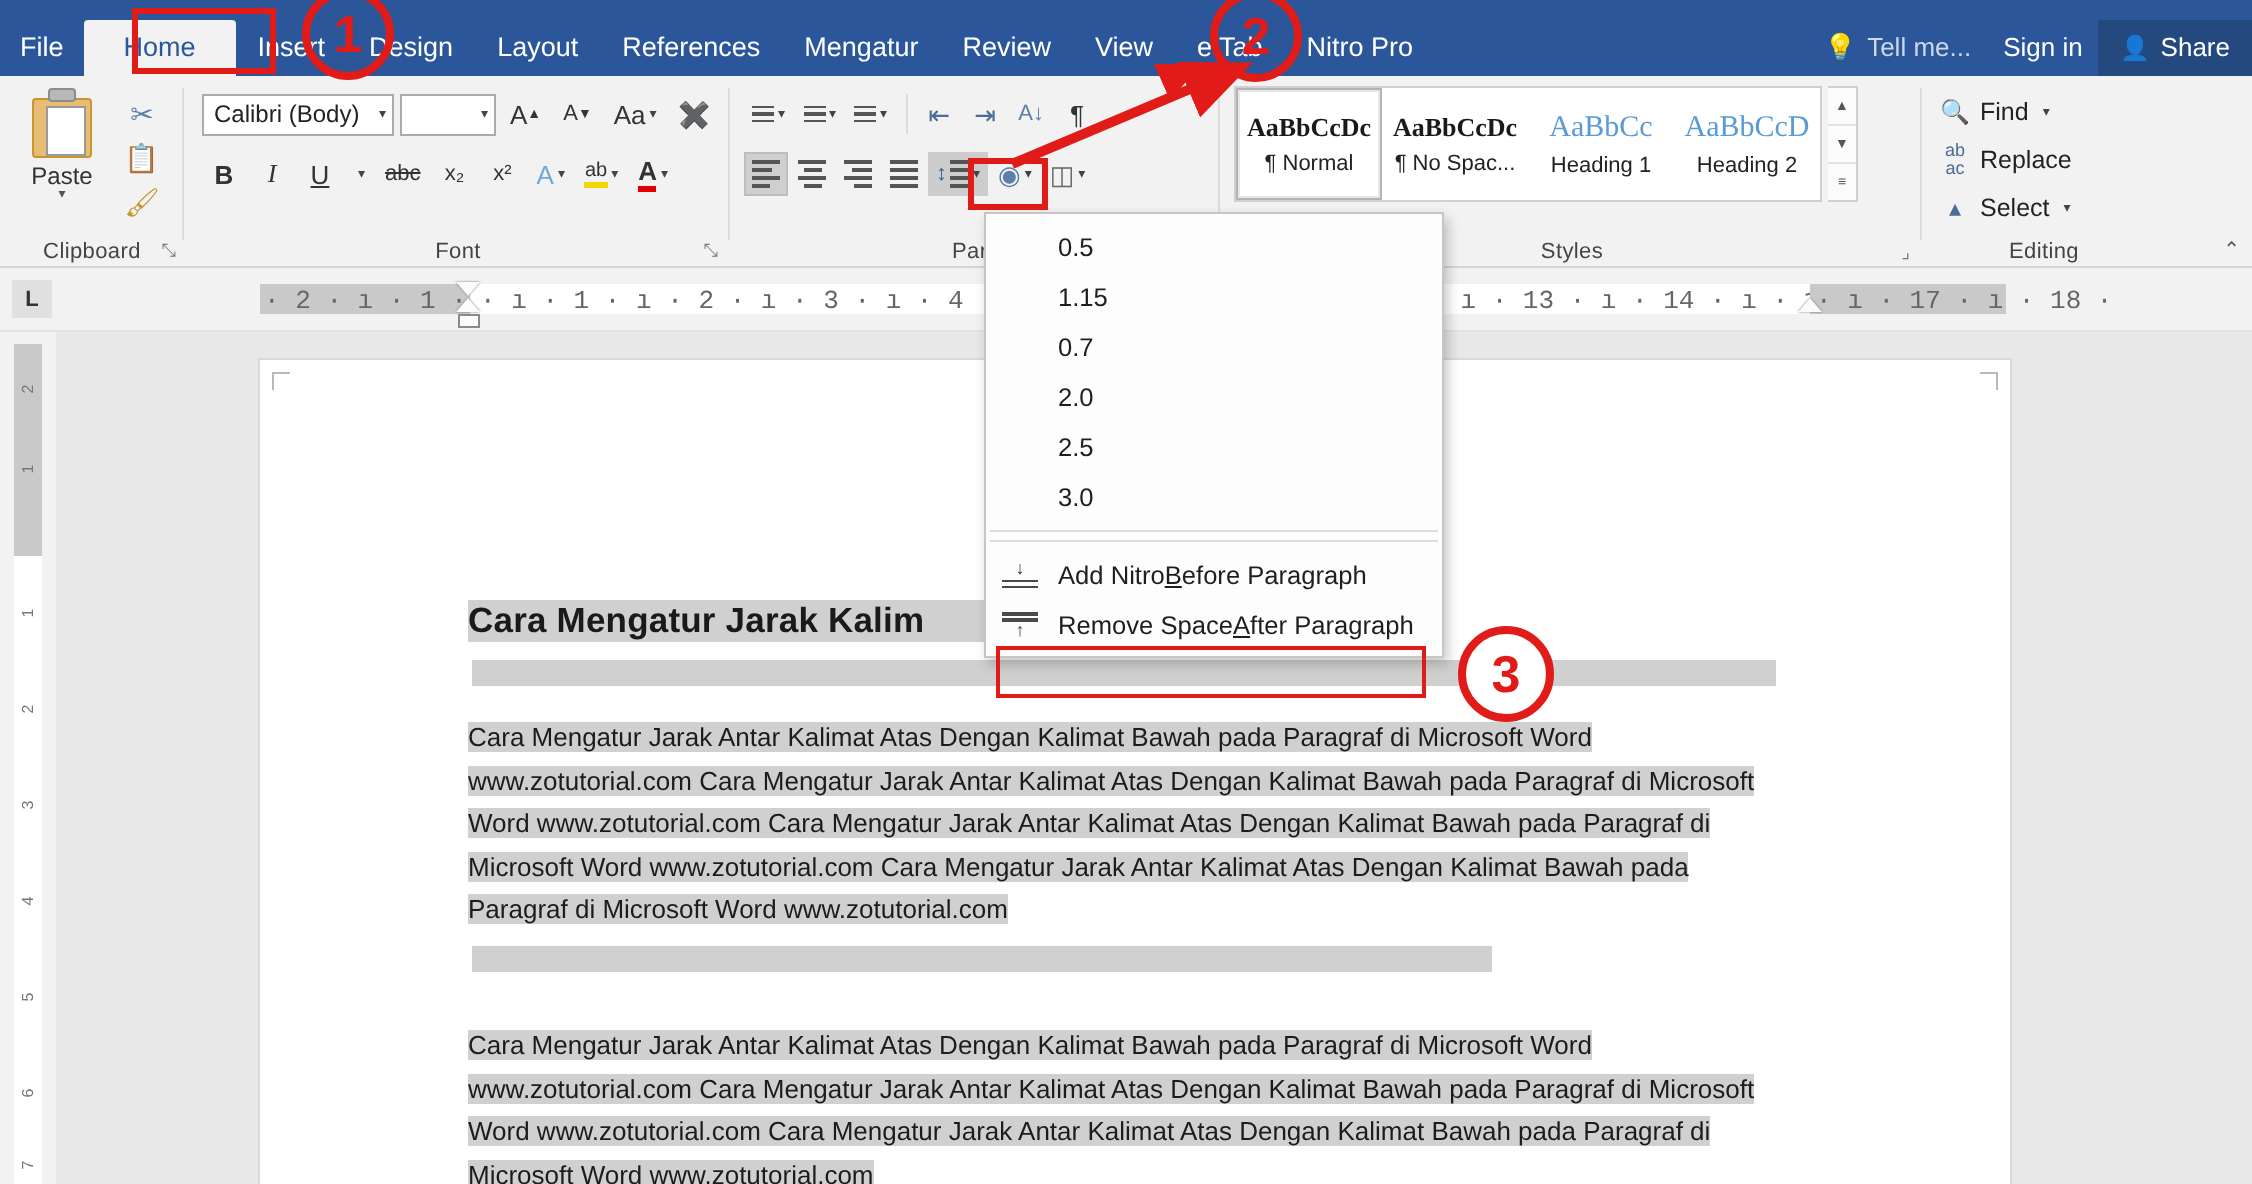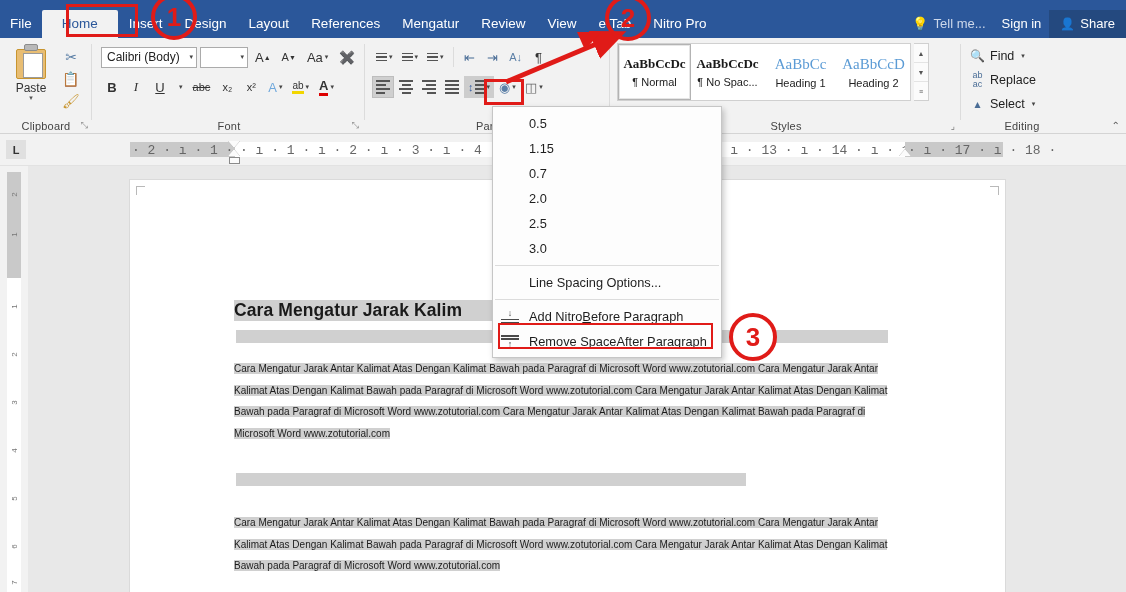--- a/index.html
+++ b/index.html
@@ -139,21 +139,21 @@
   .page{
     position:absolute; left:102px; top:14px; width:875px; height:420px;
     background:#ffffff; box-shadow:0 0 0 1px #dadada;
   }
   .corner{position:absolute;width:9px;height:9px;border-color:#b9b9b9;}
   .doc-title{
     position:absolute; left:104px; top:120px; font-size:17.5px; font-weight:bold;
     color:#1a1a1a; background:#d0d0d0; white-space:nowrap; letter-spacing:.1px;
   }
   .para{
-    position:absolute; font-size:10px; color:#1c1c1c; line-height:21.5px;
+    position:absolute; font-size:13px; color:#1c1c1c; line-height:21.5px;
     width:655px; text-align:left;
   }
   .para span{ background:#d0d0d0; box-decoration-break:clone;
               -webkit-box-decoration-break:clone;}
   .blankline{ position:absolute; height:14px; background:#d0d0d0;}
 
   
   .menu{
     position:absolute; left:492px; top:106px; width:230px; z-index:40;
     background:#fdfdfd; border:1px solid #c6c6c6;
@@ -488,21 +488,20 @@
 </div>
 
 <div class="menu">
   <div class="mi">0.5</div>
   <div class="mi">1.15</div>
   <div class="mi">0.7</div>
   <div class="mi">2.0</div>
   <div class="mi">2.5</div>
   <div class="mi">3.0</div>
   <div class="msep"></div>
-  <div class="mi">Line Spacing Options...</div>
   <div class="msep"></div>
   <div class="mi icon">
     <span class="mico">
       <span class="ar">↓</span>
         <i></i>
         <i></i>
     </span>
     <span>Add Nitro </span>
       <u>B</u>
       <span>efore Paragraph</span>

